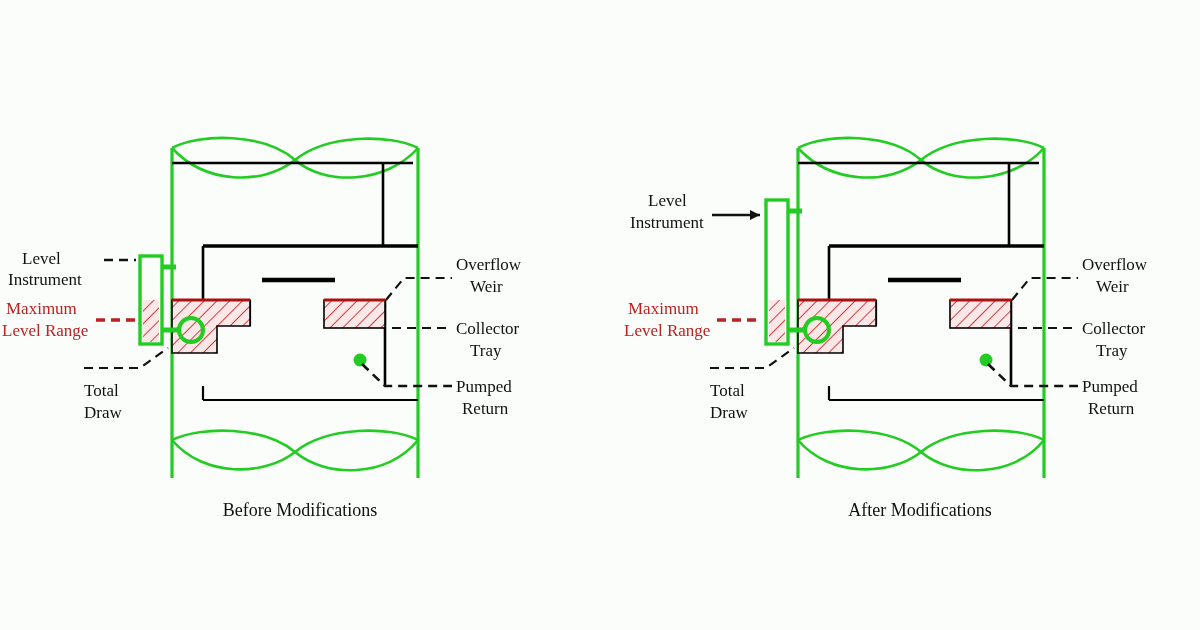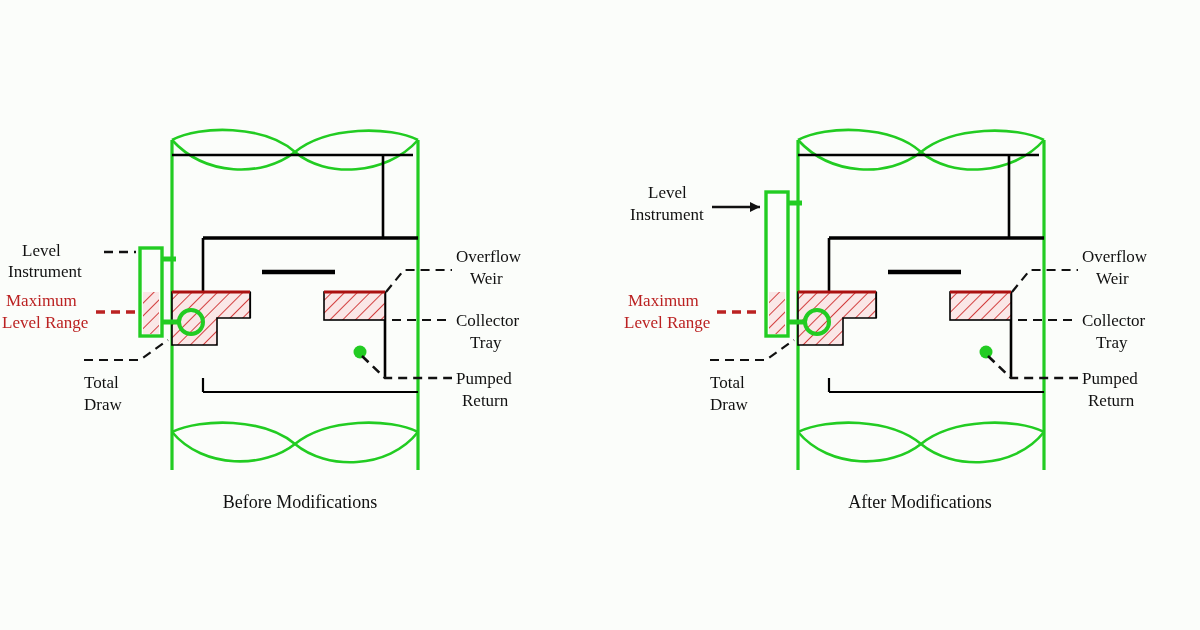--- a/index.html
+++ b/index.html
@@ -3,21 +3,21 @@
 <meta charset="utf-8">
 <style>
   html,body{margin:0;padding:0;}
   body{
     width:1200px;height:630px;
     background:#fbfdfa;
     font-family:"Liberation Serif",serif;
     overflow:hidden;
   }
   #canvas{position:relative;width:1200px;height:630px;}
-  .panel{position:absolute;top:0;width:600px;height:451px;}
+  .panel{position:absolute;top:8px;width:600px;height:451px;}
   #panel-left{left:0;}
   #panel-right{left:600px;}
   svg{display:block;}
   text{font-family:"Liberation Serif",serif;}
 </style>
 </head>
 <body style="background: rgb(251, 253, 250);">
 
 <div id="canvas">
 

